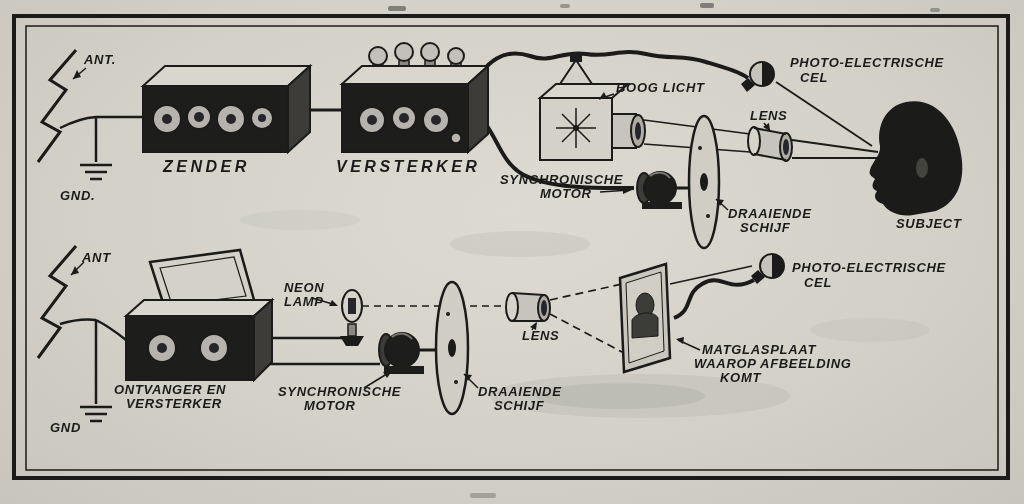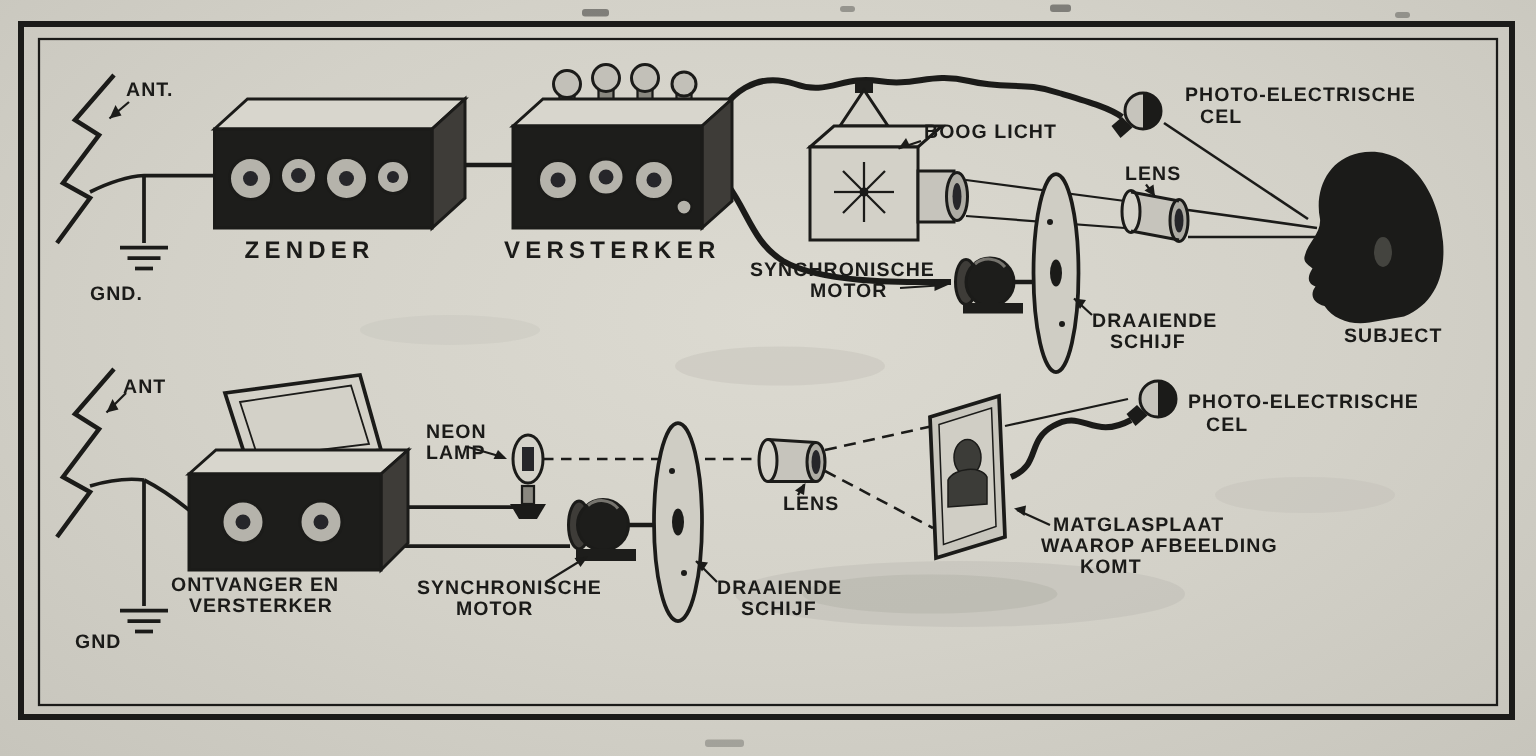--- a/index.html
+++ b/index.html
@@ -1,18 +1,19 @@
 <!DOCTYPE html>
 <html><head>
 <meta charset="utf-8">
 <style>
   html,body{margin:0;padding:0;background:#77756f;}
   .stage{
     position:relative;width:1024px;height:504px;overflow:hidden;
     background:radial-gradient(ellipse at 50% 42%, #dcdad1 0%, #d3d1c8 55%, #c7c5bc 100%);
+    font-style:italic;
   }
   svg{position:absolute;left:0;top:0;}
   .lbl{font-family:"Liberation Sans", sans-serif;font-weight:700;fill:#1b1b19;}
   .lg{font-size:16px;letter-spacing:3.5px;}
   .md{font-size:13px;letter-spacing:0.7px;}
   .ink{stroke:#1b1b19;}
 </style>
 </head>
 <body>
 

